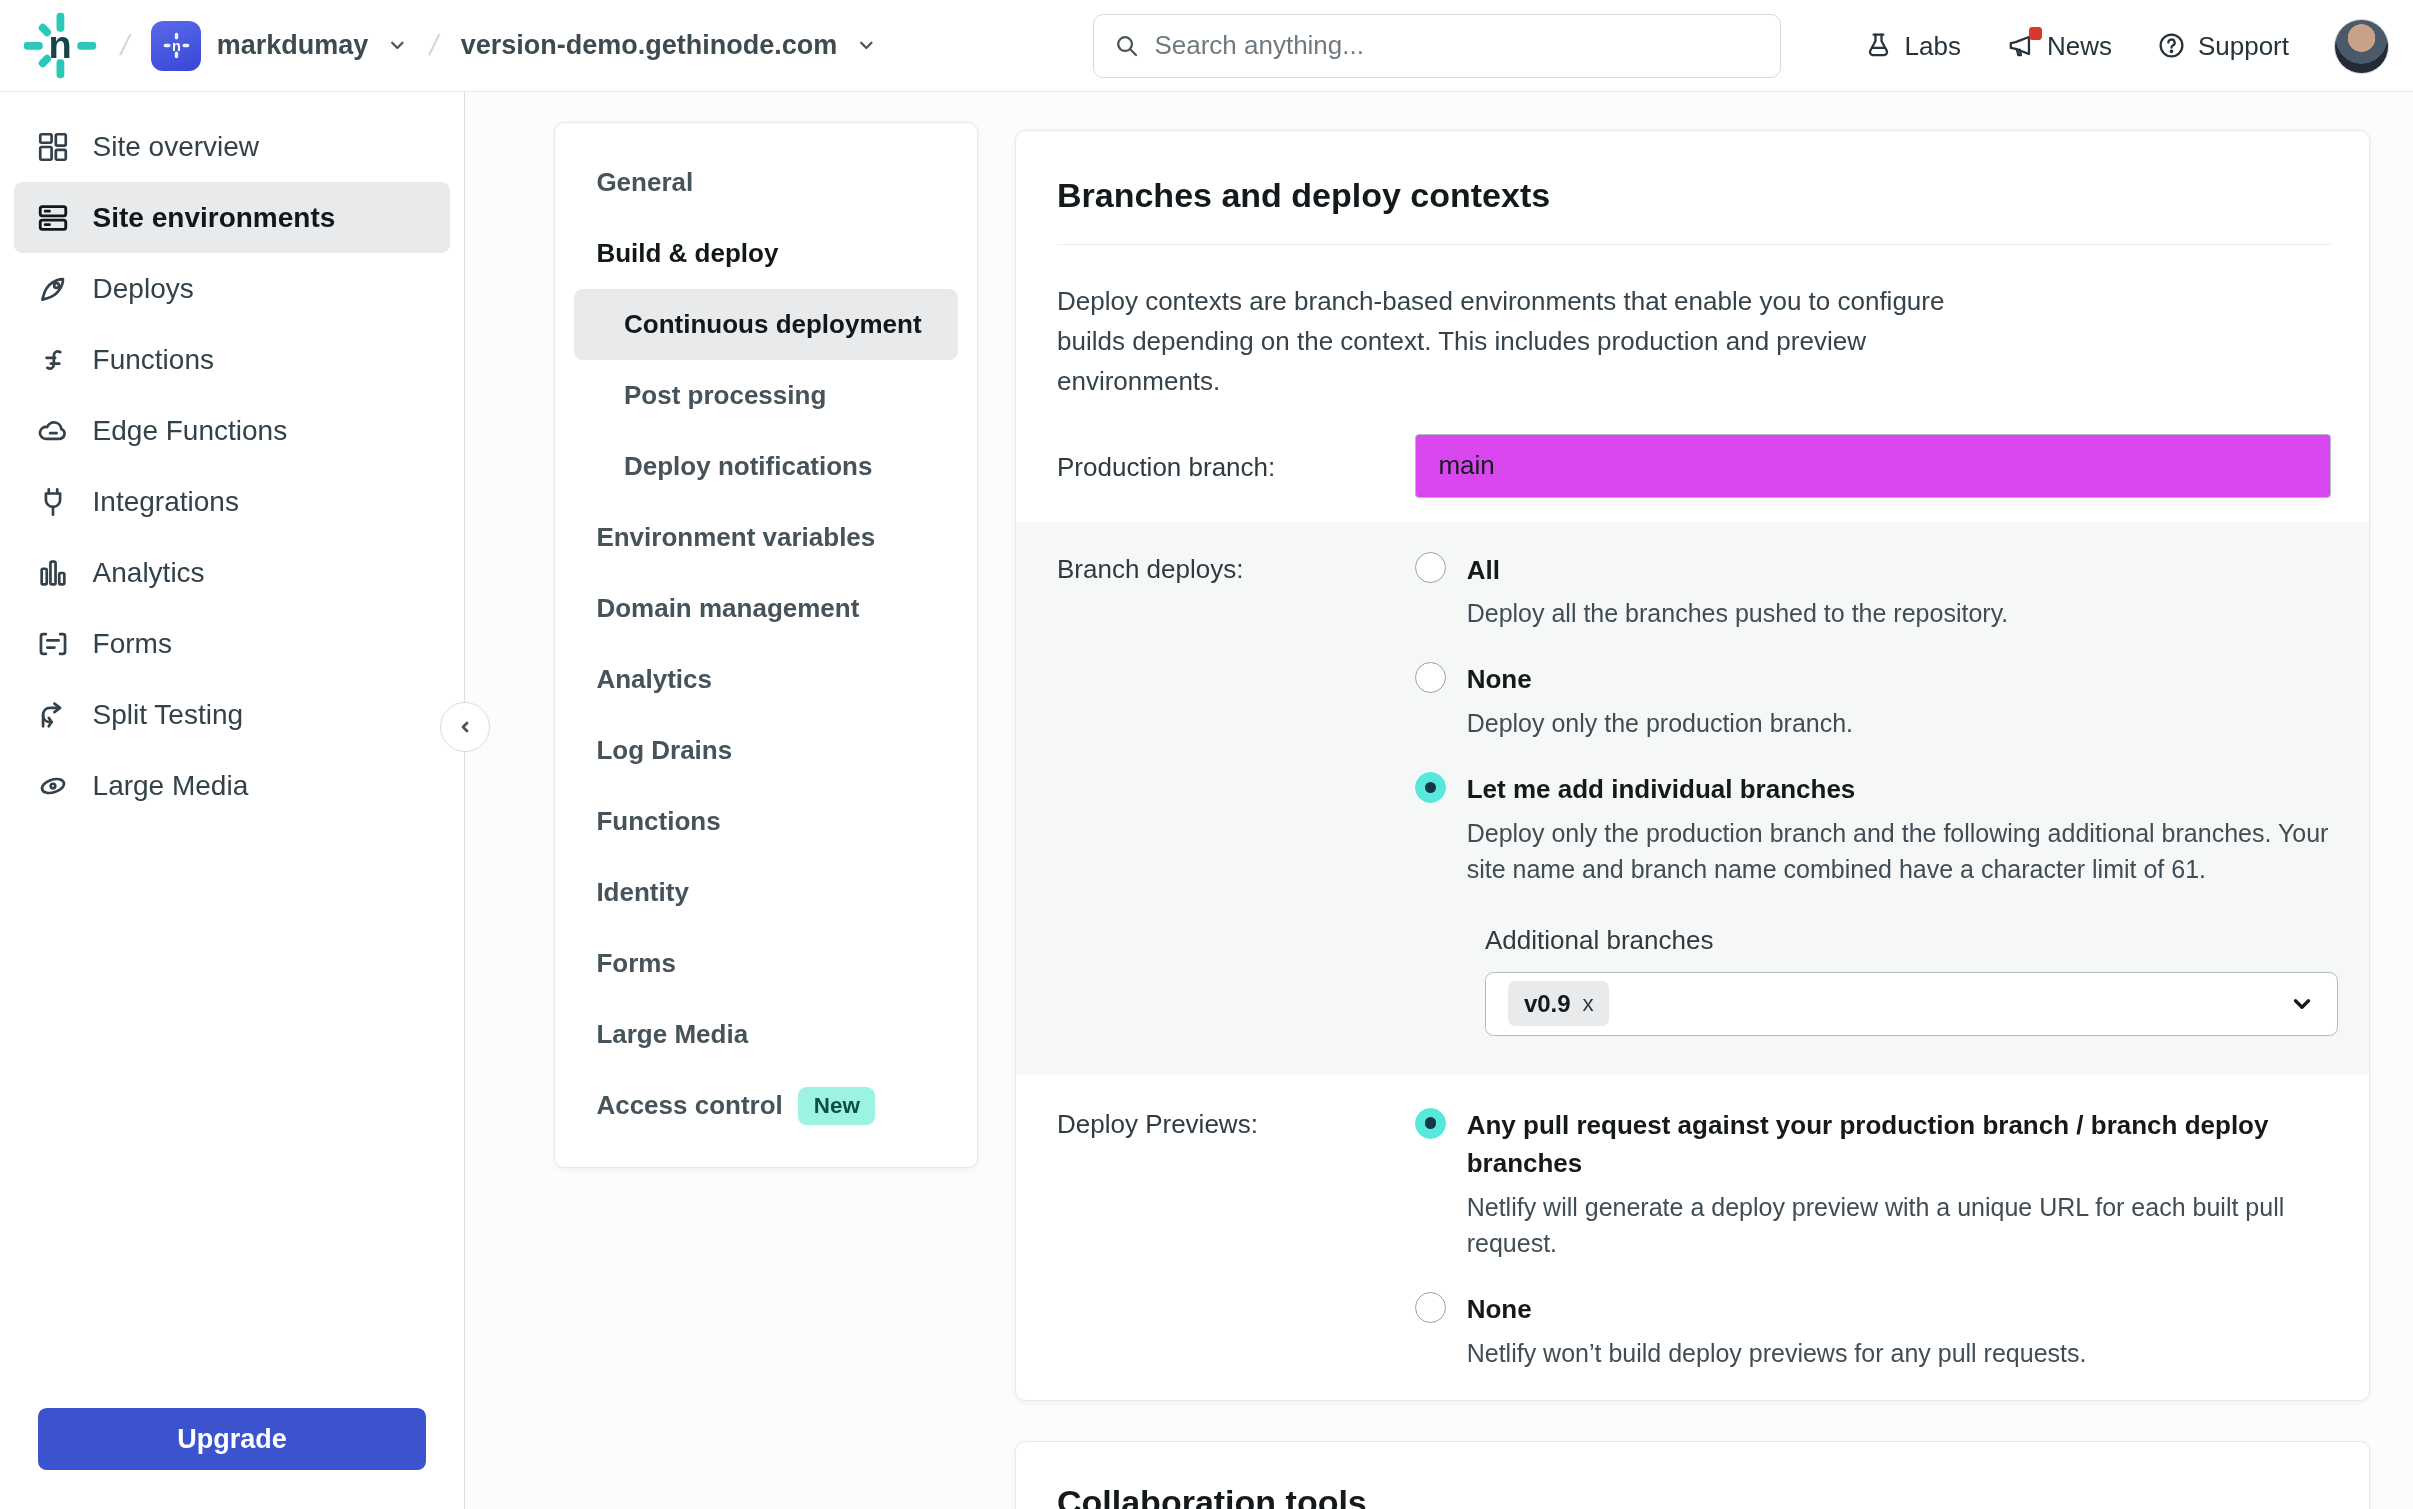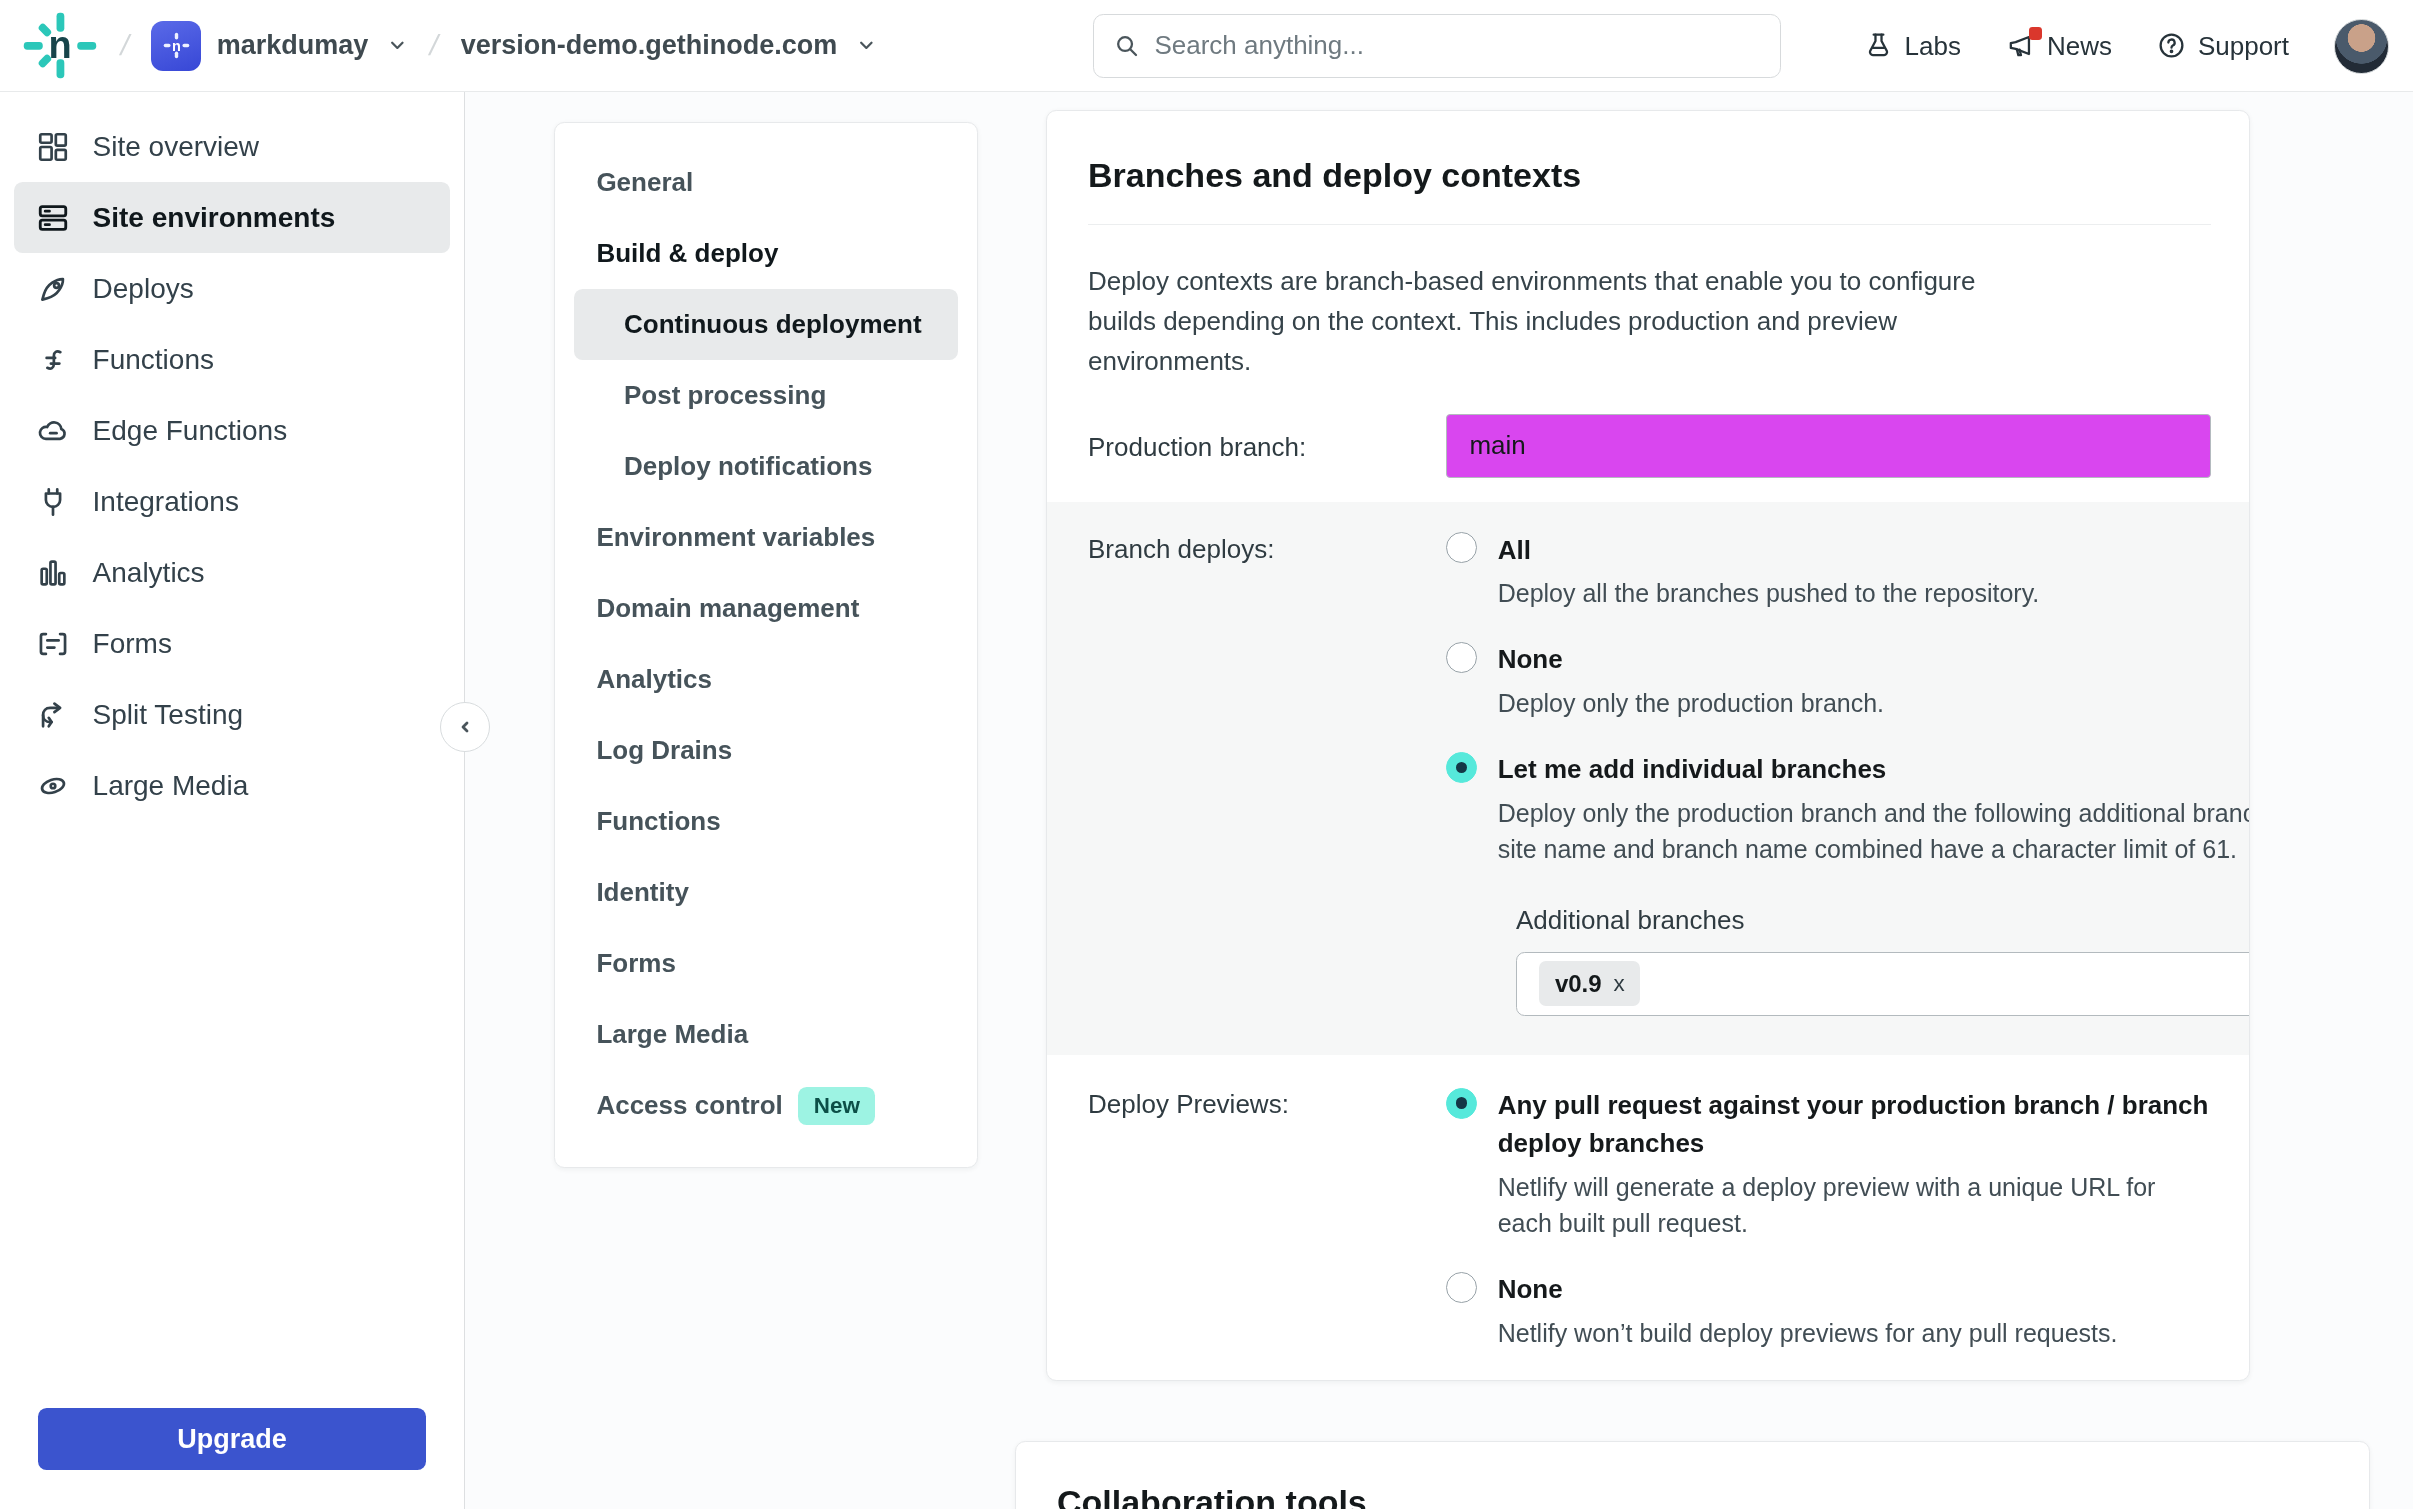--- a/index.html
+++ b/index.html
@@ -95,21 +95,21 @@
   }
   .subnav-item.lvl2{ padding-left:50px; }
   .subnav-item.section{ font-weight:700; color:#10181c; }
   .subnav-item.active{ background:#e8eaeb; font-weight:700; color:#10181c; }
   .new-badge{
     background:#9df3e3; color:#0c4f47; font-size:22.4px; font-weight:700;
     padding:6px 15.5px; border-radius:8.6px;
   }
 
   
-  .main-card{ left:550px; top:18px; width:1204px; height:1271px; overflow:hidden;margin-left:31px; }
+  .main-card{ left:550px; top:38px; width:1355px; height:1271px; overflow:hidden; }
 
   .card-title{ font-size:34px; font-weight:700; color:#14191b; padding:45px 41px 29px; }
   .card-rule{ border-bottom:1.7px solid #eceeef; margin:0 38px 0 41px; }
 
   .card-desc{
     font-size:26px; line-height:40px; color:#36434a;
     max-width:991px; padding:36px 38px 8.6px 41px;
   }
 
   .form-row{

